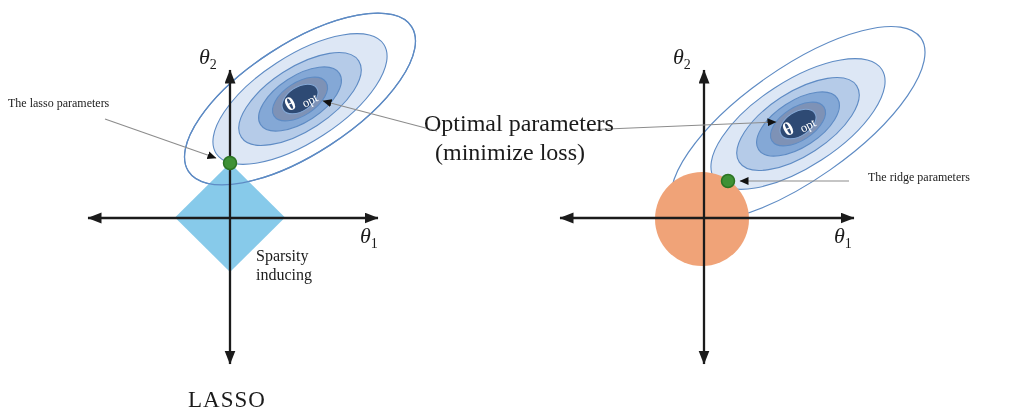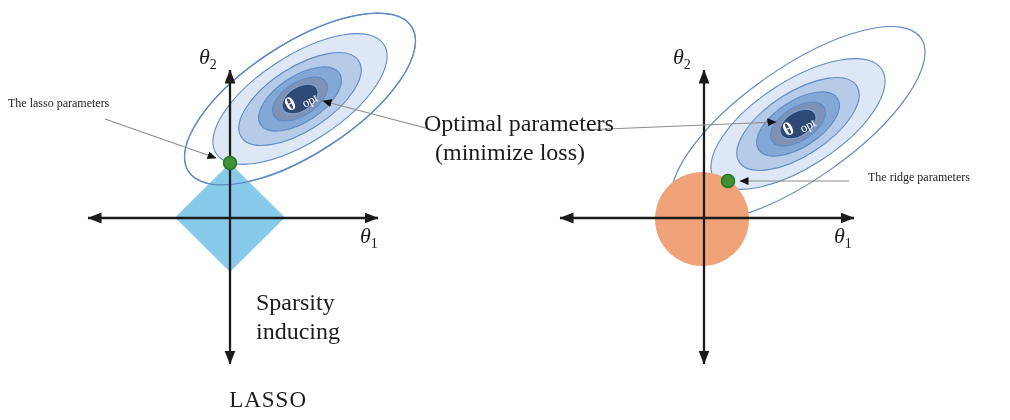--- a/index.html
+++ b/index.html
@@ -1,21 +1,21 @@
 <!DOCTYPE html>
 <html><head>
 <meta charset="utf-8">
 <style>
   html,body{margin:0;padding:0;background:#fff;}
   #fig{position:relative;width:1010px;height:420px;background:#fff;overflow:hidden;
        font-family:"Liberation Serif","DejaVu Serif",serif;color:#1b1b1b;}
   #shapes{position:absolute;left:0;top:0;}
   .lbl{position:absolute;white-space:nowrap;line-height:1.18;}
   .ann{font-size:12px;}
-  .prop{font-size:24px;line-height:1.2;margin-top:42px;}
+  .prop{font-size:16px;line-height:1.2;}
   .center-ann{font-size:24px;text-align:center;line-height:1.22;white-space:nowrap;}
   .method{font-size:23px;letter-spacing:1px;text-align:center;width:160px;}
   .axis-lbl{font-size:22px;font-style:italic;}
   .axis-lbl sub{font-size:14px;font-style:normal;line-height:0;}
   .opt-text{font-weight:bold;font-size:19px;}
 </style>
 </head>
 <body>
 
 <div id="fig">
@@ -103,15 +103,15 @@
   <div class="lbl axis-lbl" style="left:360px;top:223px;">
     <span>θ</span><sub>1</sub>
   </div>
   <div class="lbl axis-lbl" style="left:673px;top:44px;">
     <span>θ</span><sub>2</sub>
   </div>
   <div class="lbl axis-lbl" style="left:834px;top:223px;">
     <span>θ</span><sub>1</sub>
   </div>
 
-  <div class="lbl method" style="left:147px;top:386px;text-align:right;">LASSO</div>
+  <div class="lbl method" style="left:147px;top:386px;">LASSO</div>
 
 </div>
 
 </body></html>

